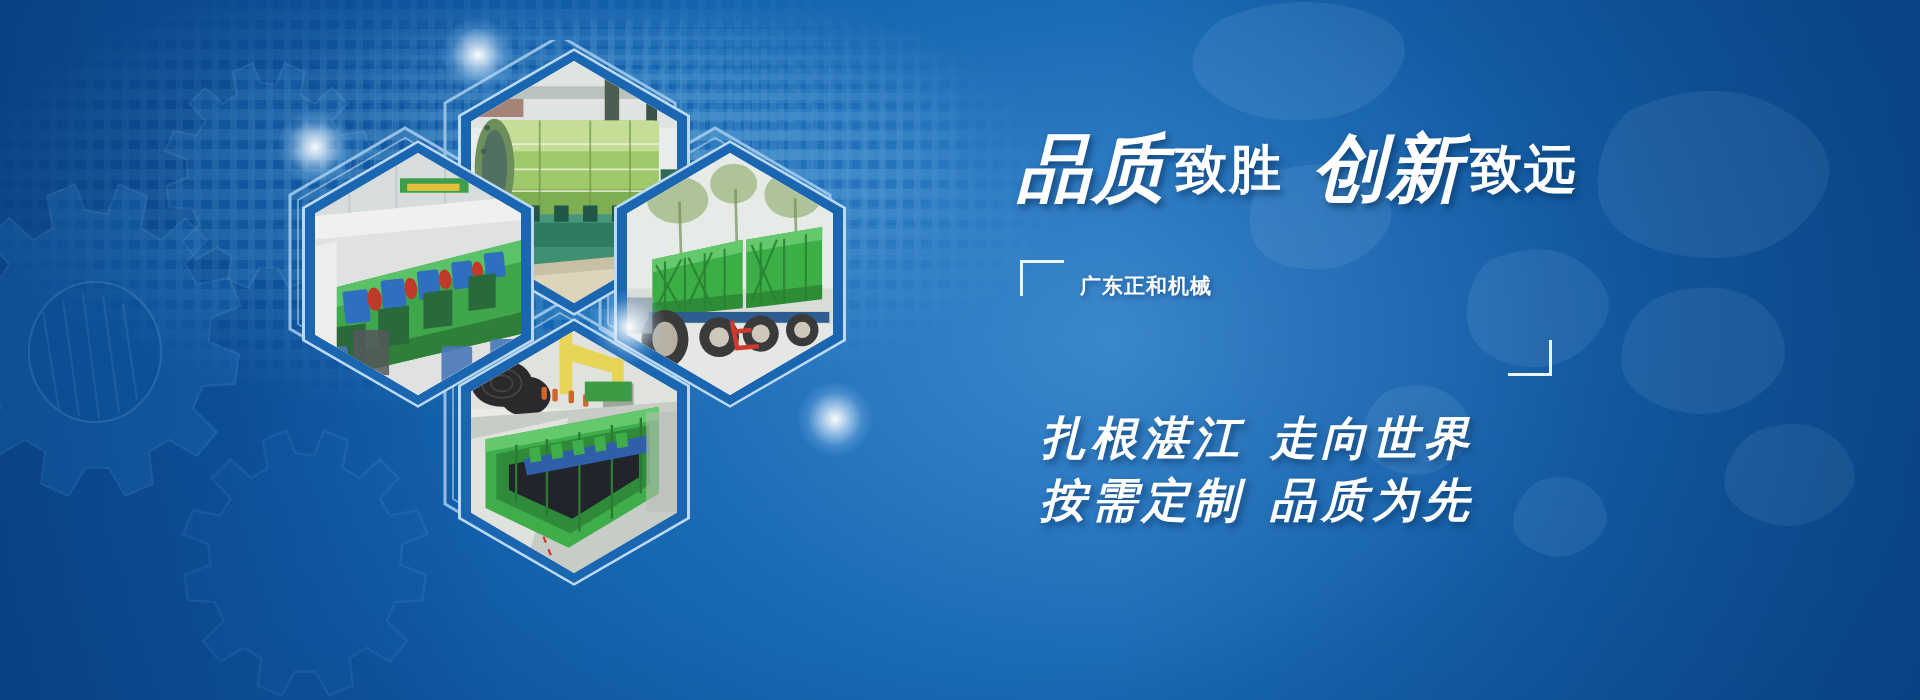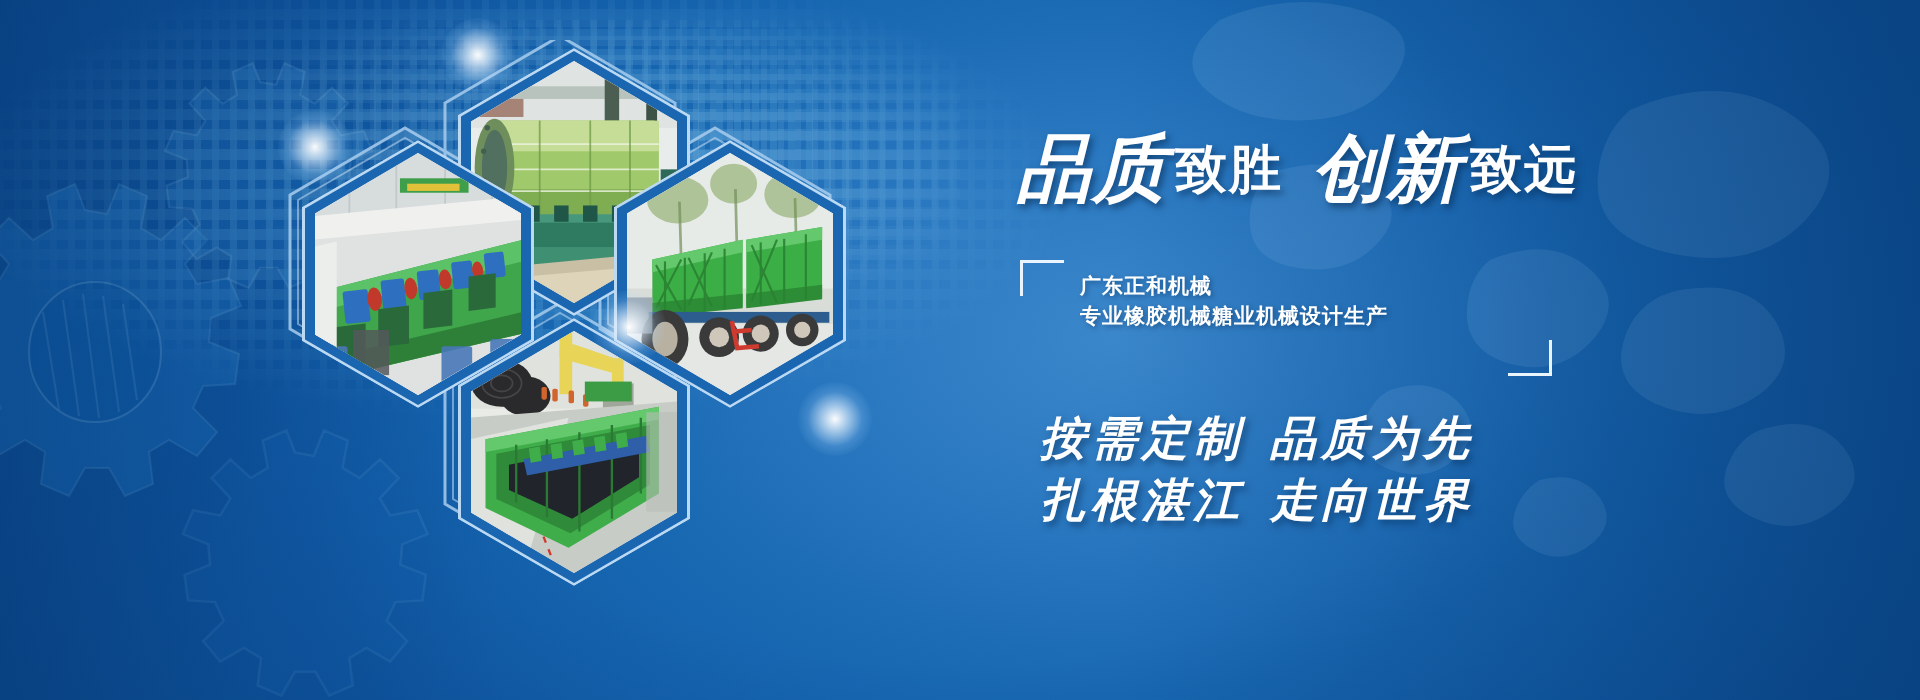--- a/index.html
+++ b/index.html
@@ -476,27 +476,26 @@
 
     <div class="headline">
       <span class="big">品质</span><span class="small">致胜</span><span class="big">创新</span><span class="small">致远</span>
     </div>
 
     <div class="subblock">
       <span class="brk brk-tl"></span>
       <span class="brk brk-br"></span>
       <div class="subtitle">
         <div>广东正和机械</div>
-        <div>专业橡胶机械糖业机械设计生产</div>
       </div>
     </div>
 
     <div class="slogans">
       <div>
+        <span>扎根湛江</span><span class="gap"></span><span>走向世界</span>
+      </div>
+      <div>
         <span>按需定制</span><span class="gap"></span><span>品质为先</span>
-      </div>
-      <div>
-        <span>扎根湛江</span><span class="gap"></span><span>走向世界</span>
       </div>
     </div>
 
   </div>
 </div>
 
 </body></html>

